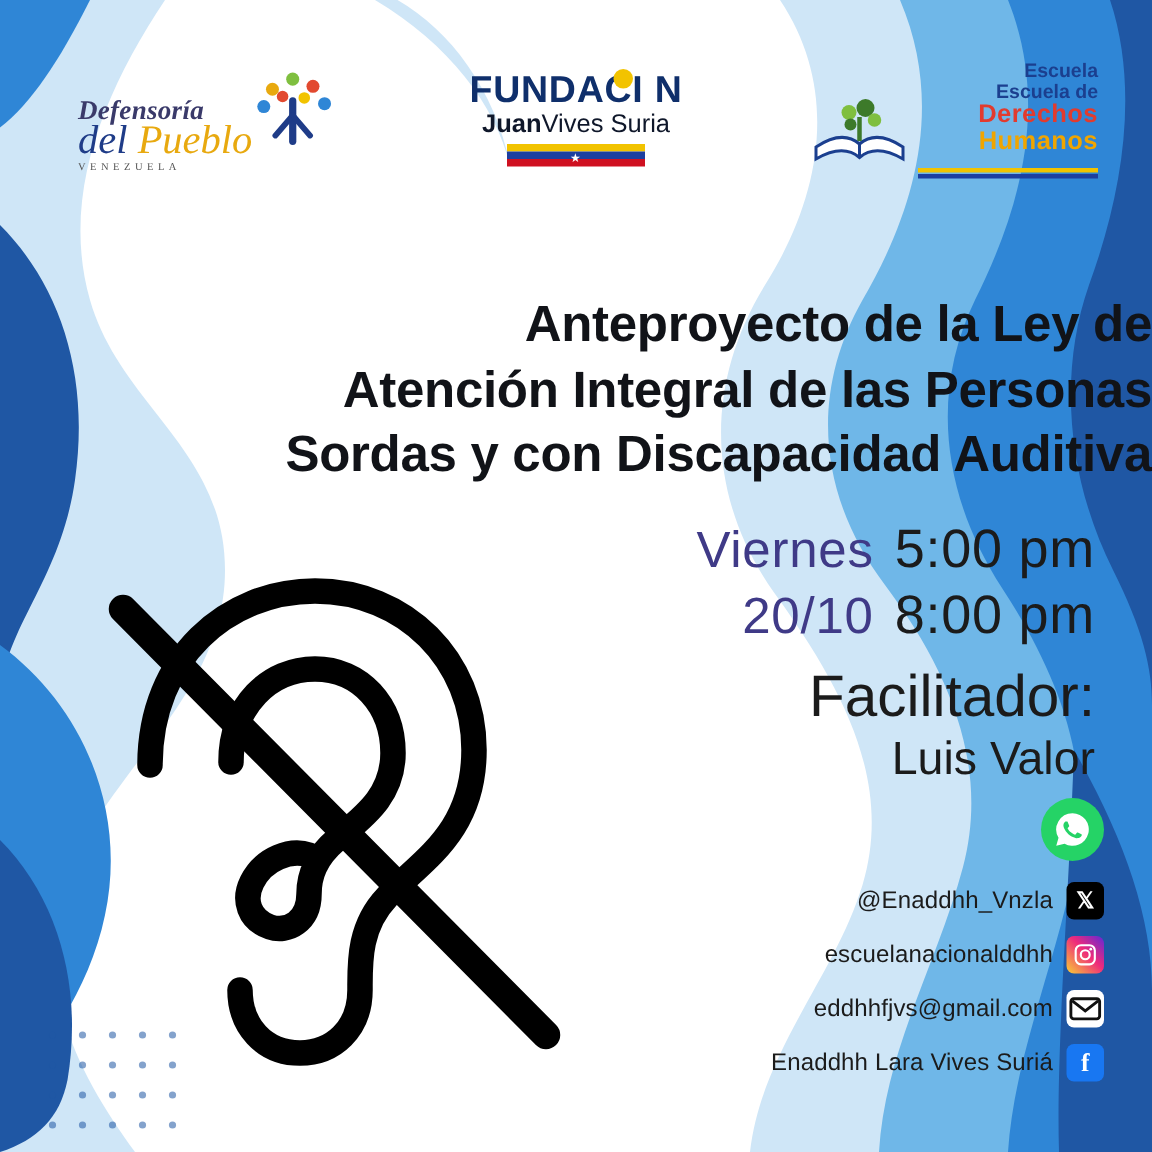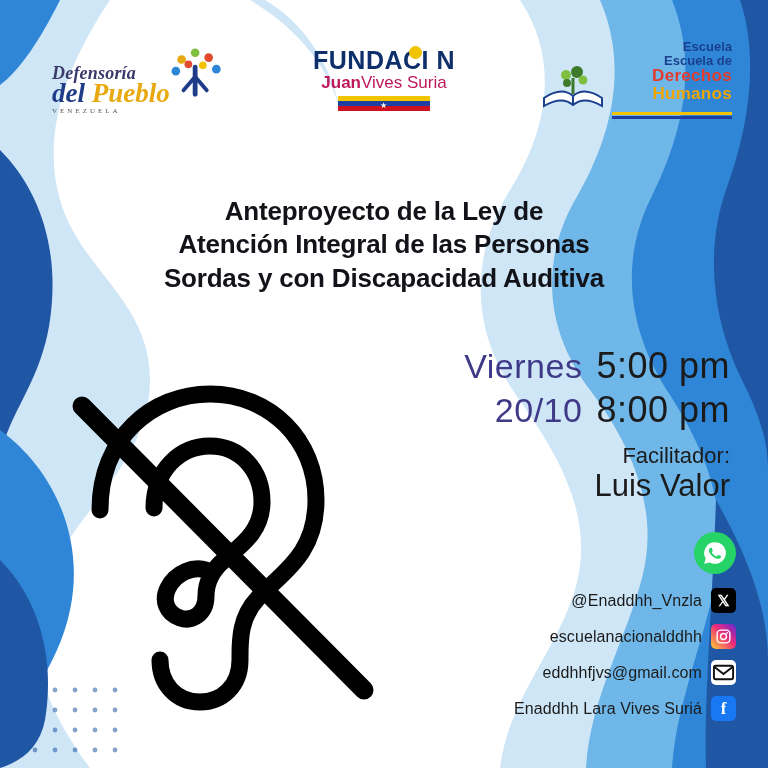--- a/index.html
+++ b/index.html
@@ -14,28 +14,28 @@
   
   .bg{position:absolute;inset:0;z-index:0;}
   .bg svg{display:block;width:768px;height:768px;}
 
   
   .logos{position:absolute;top:26px;left:0;right:0;height:90px;z-index:5;}
 
   .logo-defensoria{position:absolute;left:52px;top:26px;width:200px;height:62px;}
   .def-text{font-family:"Liberation Serif", serif;line-height:1;}
   .def-line1{font-size:18px;color:#3a3a6a;font-style:italic;font-weight:bold;letter-spacing:.2px;}
-  .def-line2{font-size:27px;color:#1f3c88;font-weight:bold;font-style:italic;margin-top:-2px;}
+  .def-line2{font-size:27px;color:#1f3c88;font-weight:normal;font-style:italic;margin-top:-2px;}
   .def-line2 .amarillo{color:#e8a90f;}
   .def-sub{font-size:7px;color:#555;letter-spacing:3px;margin-top:1px;}
   .tree{position:absolute;left:118px;top:-6px;width:58px;height:54px;}
 
   .logo-fundacion{position:absolute;left:305px;top:22px;width:158px;height:78px;text-align:center;}
   .fund-1{font-size:25px;font-weight:bold;color:#0f2f6b;letter-spacing:.5px;line-height:1;font-family:"Liberation Sans",sans-serif;}
-  .fund-2{font-size:17px;color:#be185d;line-height:1;margin-top:1px;}
+  .fund-2{font-size:17px;color:#0f172a;line-height:1;margin-top:1px;}
   .fund-2 b{font-weight:bold;}
   .fund-flag{margin:5px auto 0;width:92px;height:16px;position:relative;}
   .fund-flag i{position:absolute;left:0;right:0;height:5px;display:block;}
   .fb1{top:0;background:#f2c300;}
   .fb2{top:5px;background:#1d3fa0;}
   .fb3{top:10px;background:#cf1020;}
   .fund-star{position:absolute;top:6px;left:50%;margin-left:-4px;color:#fff;font-size:8px;line-height:8px;}
   .fund-dot{position:absolute;top:-2px;left:96px;width:13px;height:13px;border-radius:50%;background:#f2c300;}
 
   .logo-escuela{position:absolute;right:36px;top:14px;width:190px;height:86px;}
@@ -49,33 +49,33 @@
   .eb1{background:#f2c300;}
   .eb2{background:#1d3fa0;margin-top:1px;}
   .esc-book{position:absolute;left:0;top:22px;width:62px;height:50px;}
 
   
   .intro{position:absolute;top:112px;left:0;right:0;text-align:center;z-index:6;color:#14325f;
          font-size:17.5px;line-height:1.42;letter-spacing:.1px;}
   .intro div{white-space:nowrap;}
 
   
-  .title{position:absolute;top:195px;left:0;right:0;text-align:center;z-index:6;
-         color:#111318;font-weight:bold;font-size:26px;line-height:1.28;letter-spacing:-.2px;}
+  .title{position:absolute;top:195px;left:0;right:0;text-align:right;z-index:6;
+         color:#111318;font-weight:bold;font-size:34px;line-height:1.28;letter-spacing:-.2px;}
   .title div{white-space:nowrap;}
 
   
   .when{position:absolute;top:345px;right:38px;z-index:6;text-align:right;}
   .when-row{display:flex;justify-content:flex-end;align-items:baseline;gap:14px;}
   .when-day{font-size:34px;color:#3f3a87;letter-spacing:.5px;}
   .when-time{font-size:36px;color:#1b1b1b;letter-spacing:.5px;}
   .when-row.second{margin-top:2px;}
 
   .facil{position:absolute;top:443px;right:38px;z-index:6;text-align:right;color:#1b1b1b;}
-  .facil-l1{font-size:22px;line-height:1.15;}
+  .facil-l1{font-size:39px;line-height:1.15;}
   .facil-l2{font-size:31px;line-height:1.15;}
 
   
   .contacts{position:absolute;right:32px;bottom:36px;z-index:6;width:330px;}
   .wa{display:flex;justify-content:flex-end;margin-bottom:14px;}
   .wa-circle{width:42px;height:42px;border-radius:50%;background:#25d366;display:flex;align-items:center;justify-content:center;}
   .c-row{display:flex;justify-content:flex-end;align-items:center;gap:9px;margin-bottom:11px;}
   .c-label{font-size:16px;color:#1b1b1b;letter-spacing:.1px;}
   .c-ico{width:25px;height:25px;border-radius:5px;display:flex;align-items:center;justify-content:center;flex:0 0 auto;}
   .ico-x{background:#000;color:#fff;font-weight:bold;font-size:15px;font-family:"Liberation Serif",serif;}

